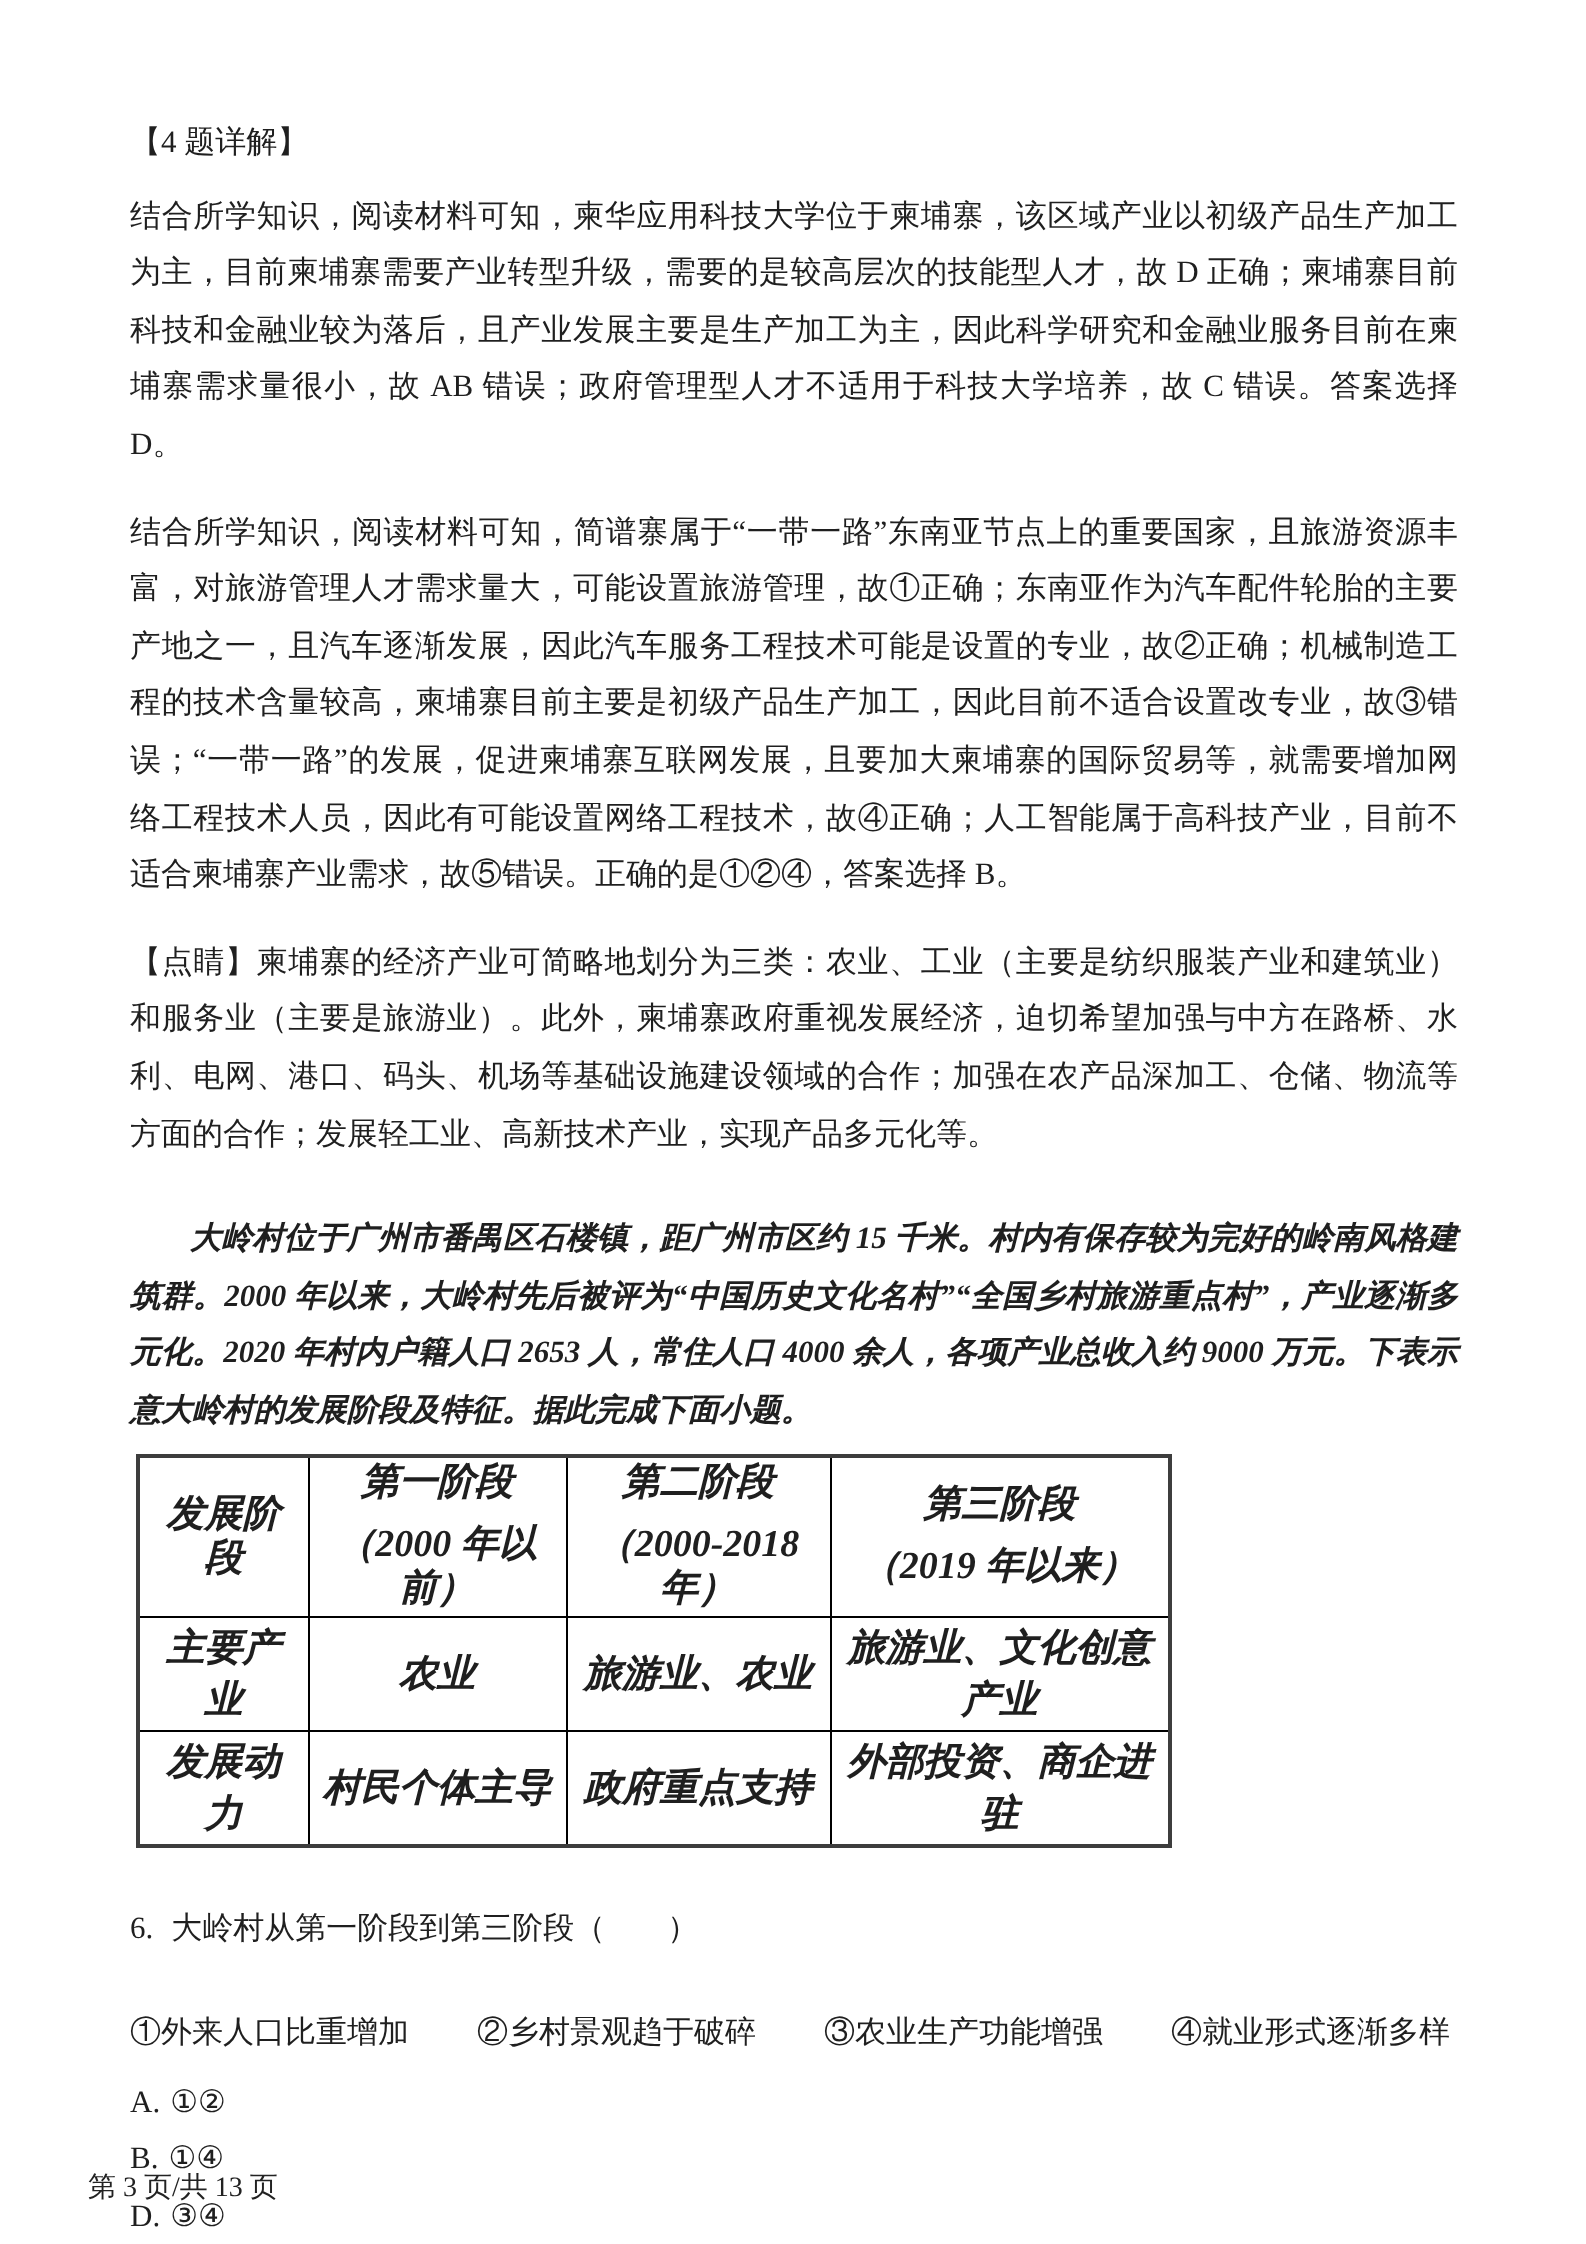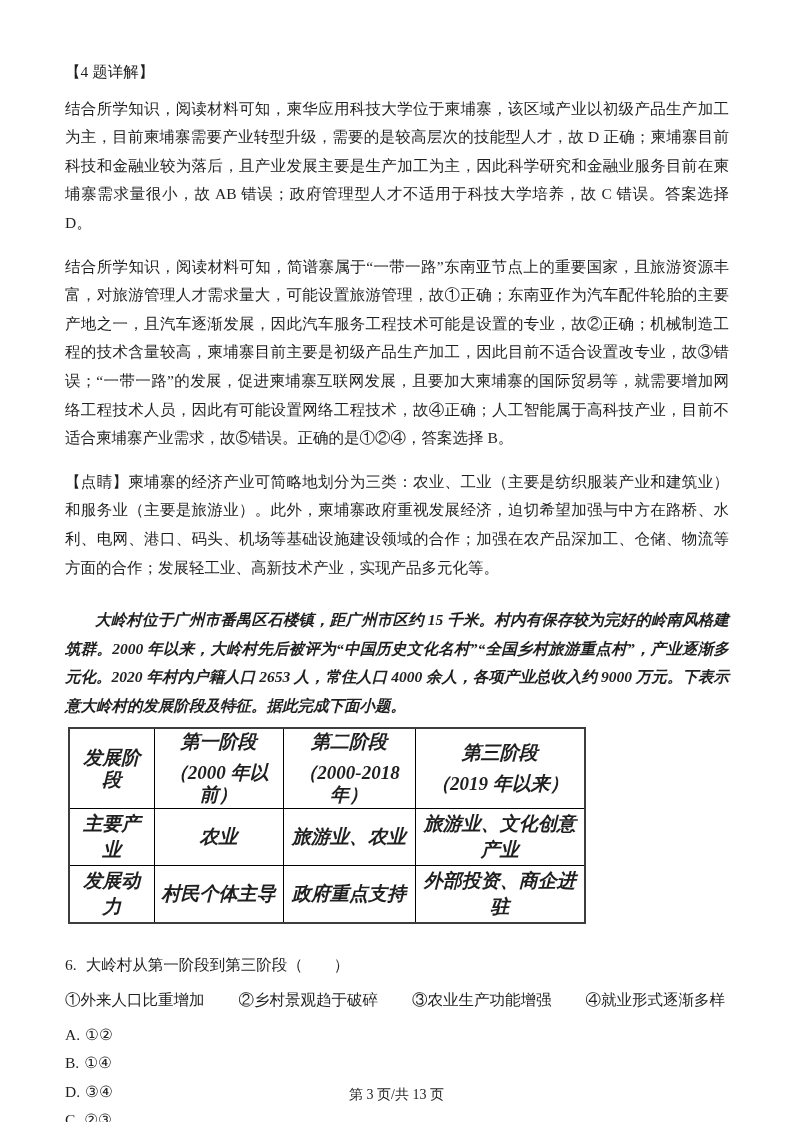--- a/index.html
+++ b/index.html
@@ -48,21 +48,21 @@
   .col-2 { width: 132px; }
   .col-3 { width: 170px; margin-left: 16px; }
   tr.t-header td { height: 74px; line-height: 22px; }
   tr.t-row td { height: 44px; }
   .th-line2 { margin-top: 9px; }
 
   .question-block.first { margin-top: 27px; }
   .stem-row { display: flex; align-items: baseline; }
   .q-number { margin-right: 9px; }
   .items-row {
-    margin-top: 6px;
+    margin-top: 23px;
     display: flex;
     gap: 34px;
     font-size: 15.5px;
     line-height: 28.6px;
     white-space: nowrap;
     align-items: flex-end;
   }
   .choices-row {
     margin-top: 6px;
     display: flex;
@@ -72,24 +72,24 @@
   }
   .choice { width: 127px; white-space: nowrap; }
   .choice-text { margin-left: 5px; }
   .question-block.second { margin-top: 1px; }
 
   .footer {
     position: absolute;
     top: 1084px;
     left: 0;
     width: 100%;
-    text-align: center;
     font-size: 14px;
     line-height: 22px;
     color: #222222;
+    padding-left: 44px;
   }
 </style>
 </head>
 <body>
 
 <div class="page">
 
   <section>
     <div class="para heading">【4 题详解】</div>
     <div class="para">结合所学知识，阅读材料可知，柬华应用科技大学位于柬埔寨，该区域产业以初级产品生产加工为主，目前柬埔寨需要产业转型升级，需要的是较高层次的技能型人才，故 D 正确；柬埔寨目前科技和金融业较为落后，且产业发展主要是生产加工为主，因此科学研究和金融业服务目前在柬埔寨需求量很小，故 AB 错误；政府管理型人才不适用于科技大学培养，故 C 错误。答案选择 D。</div>

